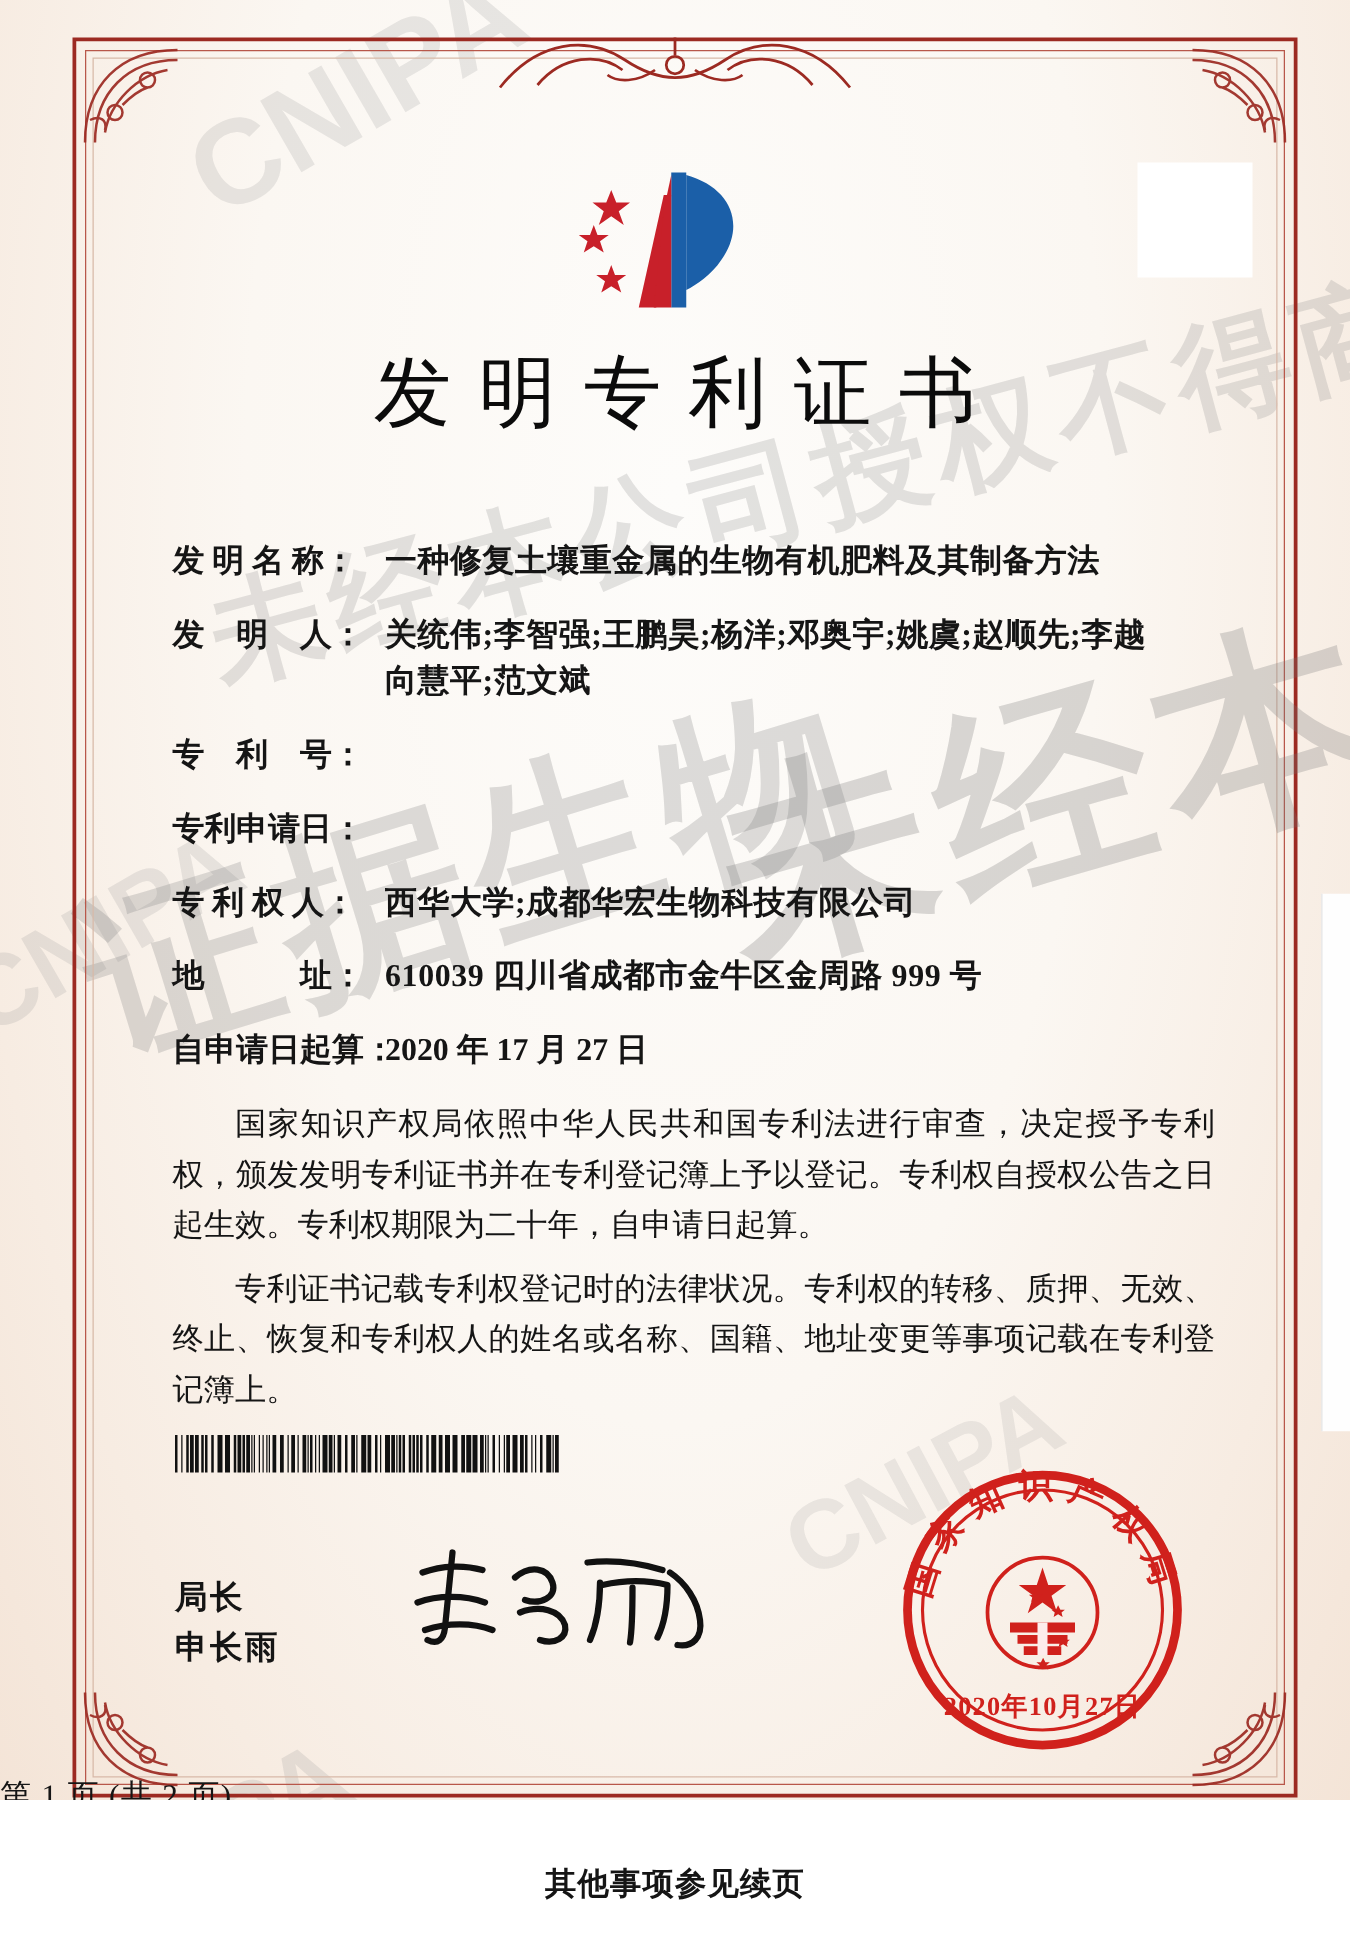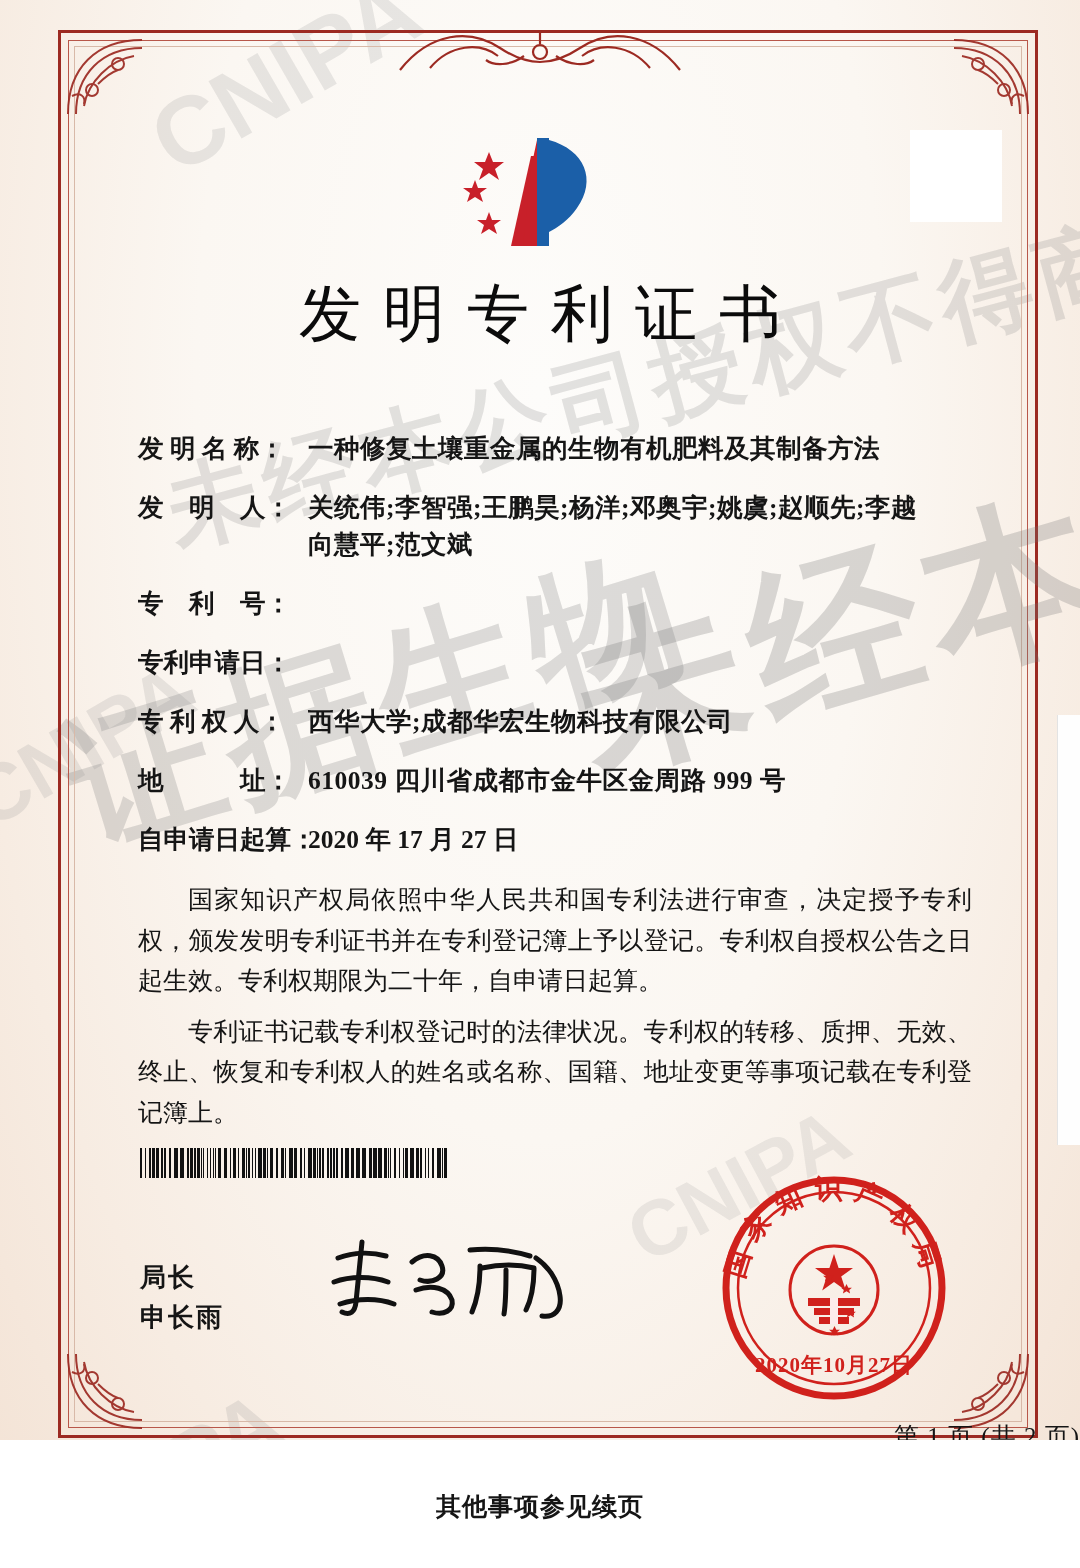--- a/index.html
+++ b/index.html
@@ -235,21 +235,21 @@
     width: 232px;
     height: 232px;
   }
   .seal svg { width: 100%; height: 100%; }
 
   
   .page-no {
     position: absolute;
     left: 0; right: 0;
     top: 1420px;
-    text-align: right;
+    text-align: left;
     font-size: 25px;
     letter-spacing: 1px;
   }
   .footnote {
     position: absolute;
     left: 0; right: 0;
     top: 1490px;
     text-align: center;
     font-size: 25px;
     font-weight: 700;

